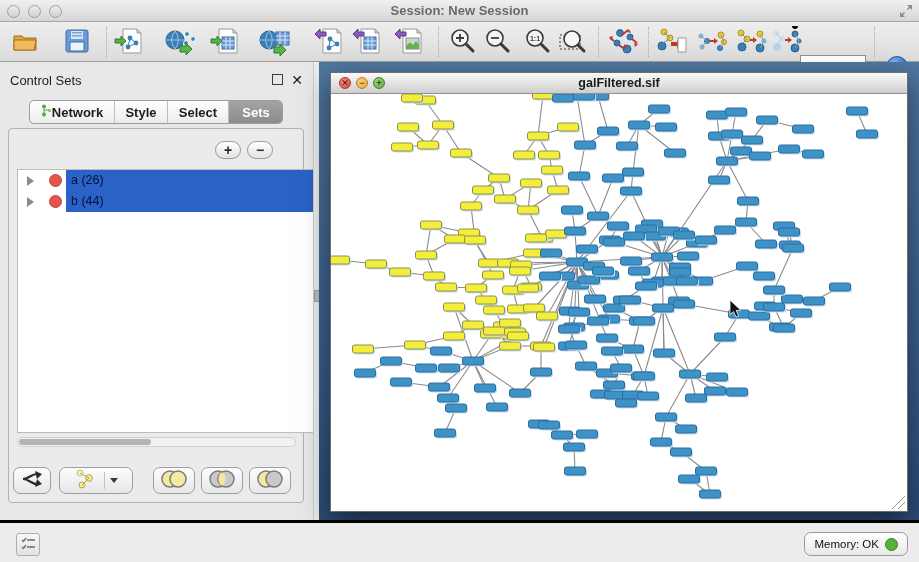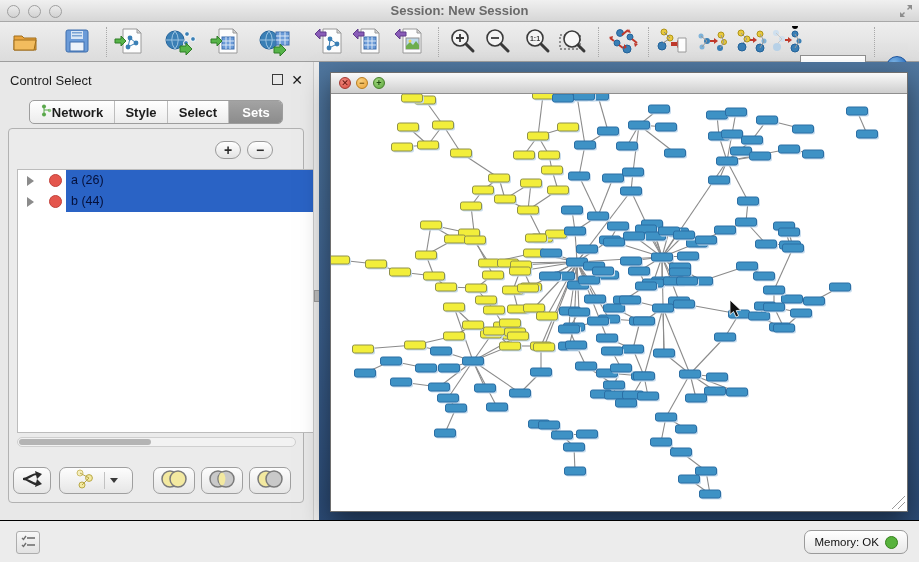--- a/index.html
+++ b/index.html
@@ -97,21 +97,21 @@
   .nt-close{ left:8px;  background:radial-gradient(circle at 35% 30%,#f08a80,#d84b40); border:1px solid #a33830; color:#5e120c; }
   .nt-min  { left:25px; background:radial-gradient(circle at 35% 30%,#f7cf7e,#eda437); border:1px solid #b87d20; color:#6e4a08; }
   .nt-zoom { left:42px; background:radial-gradient(circle at 35% 30%,#9fd57c,#5ea83f); border:1px solid #457f2a; color:#1f4b10; }
   .net-title { position:absolute; left:0; right:0; top:3px; text-align:center;
     font-size:12.5px; font-weight:bold; color:#1a1a1a; }
   .net-canvas { position:absolute; left:0; top:21px; width:576px; height:417px; background:#ffffff; }
   .net-canvas svg { display:block; width:576px; height:417px; }
 
   
   .statusbar { position:absolute; left:0; top:520px; width:919px; height:42px;
-    background:#ececec; border-top:1px solid #000000; }
+    background:#ececec; border-top:3px solid #000000; }
   .tasks-btn { position:absolute; left:16px; top:10px; width:24px; height:23px;
     border:1px solid #adadad; border-radius:3px; background:linear-gradient(#f7f7f7,#e2e2e2);
     display:flex; align-items:center; justify-content:center; }
   .memory-btn { position:absolute; right:11px; top:9px; height:24px; padding:0 9px;
     border:1px solid #9a9a9a; border-radius:7px; background:linear-gradient(#ffffff,#e8e8e8);
     display:flex; align-items:center; gap:6px; font-size:11.5px; color:#111; }
   .mem-dot { width:13px; height:13px; border-radius:50%; background:#57b23c; border:1px solid #35811d; }
 </style>
 </head>
 <body>
@@ -356,21 +356,21 @@
       <input type="text" value="ch term" style="">
     </div>
     <div class="tsep" style="left:874px"></div>
     <button class="help-btn">
       <span>?</span>
     </button>
   </div>
 
   <div class="left-panel">
     <div class="cp-header">
-      <span class="cp-title">Control Select</span>
+      <span class="cp-title">Control Sets</span>
       <span class="cp-float"></span>
       <span class="cp-close">✕</span>
     </div>
 
     <div class="tabs">
       <div class="tab tab-network">
         <span>
           <svg width="11" height="13" viewBox="0 0 11 13">
               <circle cx="3" cy="2.5" r="2" fill="#5aa84b"></circle>
               <circle cx="3" cy="10.5" r="2" fill="#5aa84b"></circle>
@@ -465,20 +465,21 @@
   <div class="vsplit">
     <div class="vsplit-handle"></div>
   </div>
 
   <div class="desktop"></div>
   <div class="net-frame">
     <div class="net-titlebar">
       <div class="nt-btn nt-close">✕</div>
       <div class="nt-btn nt-min">−</div>
       <div class="nt-btn nt-zoom">+</div>
+      <div class="net-title">galFiltered.sif</div>
     </div>
     <div class="net-canvas">
       <svg viewBox="0 0 576 417">
           <line x1="81" y1="4" x2="94" y2="6" stroke="#8b8b8b" stroke-width="1.1"></line>
           <line x1="94" y1="6" x2="112" y2="31" stroke="#8b8b8b" stroke-width="1.1"></line>
           <line x1="112" y1="31" x2="130" y2="59" stroke="#8b8b8b" stroke-width="1.1"></line>
           <line x1="130" y1="59" x2="168" y2="84" stroke="#8b8b8b" stroke-width="1.1"></line>
           <line x1="77" y1="33" x2="97" y2="51" stroke="#8b8b8b" stroke-width="1.1"></line>
           <line x1="71" y1="53" x2="97" y2="51" stroke="#8b8b8b" stroke-width="1.1"></line>
           <line x1="97" y1="51" x2="112" y2="31" stroke="#8b8b8b" stroke-width="1.1"></line>

